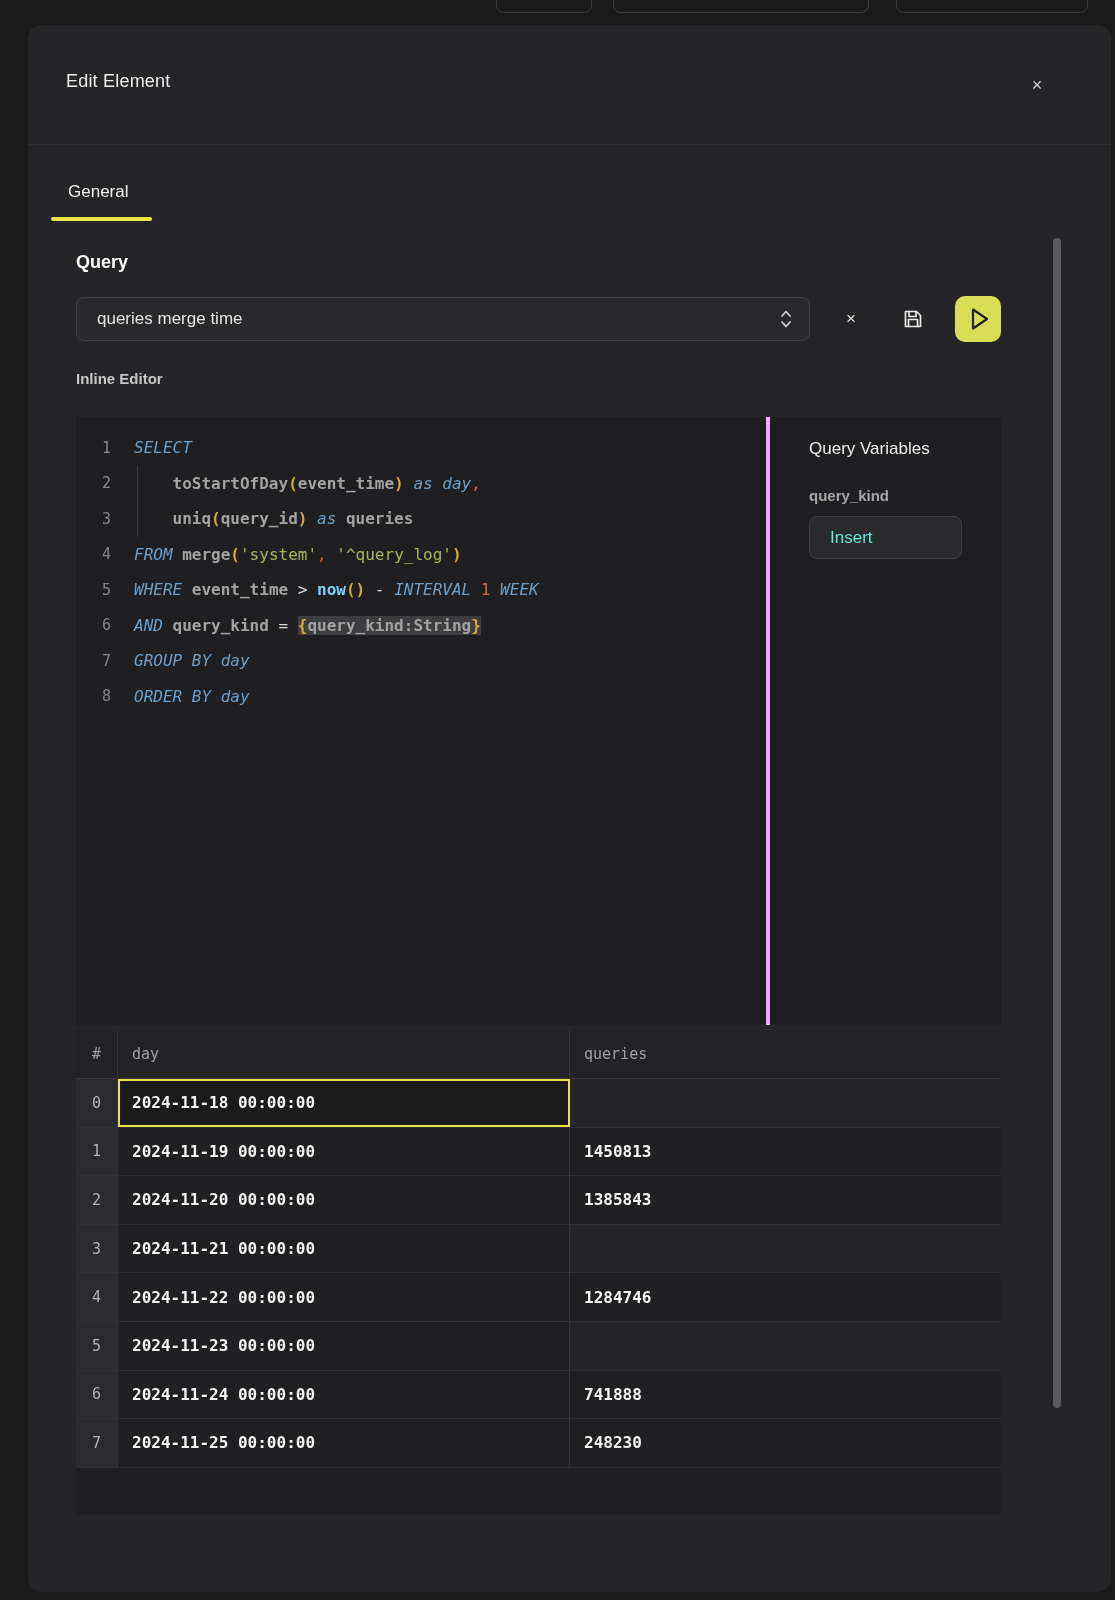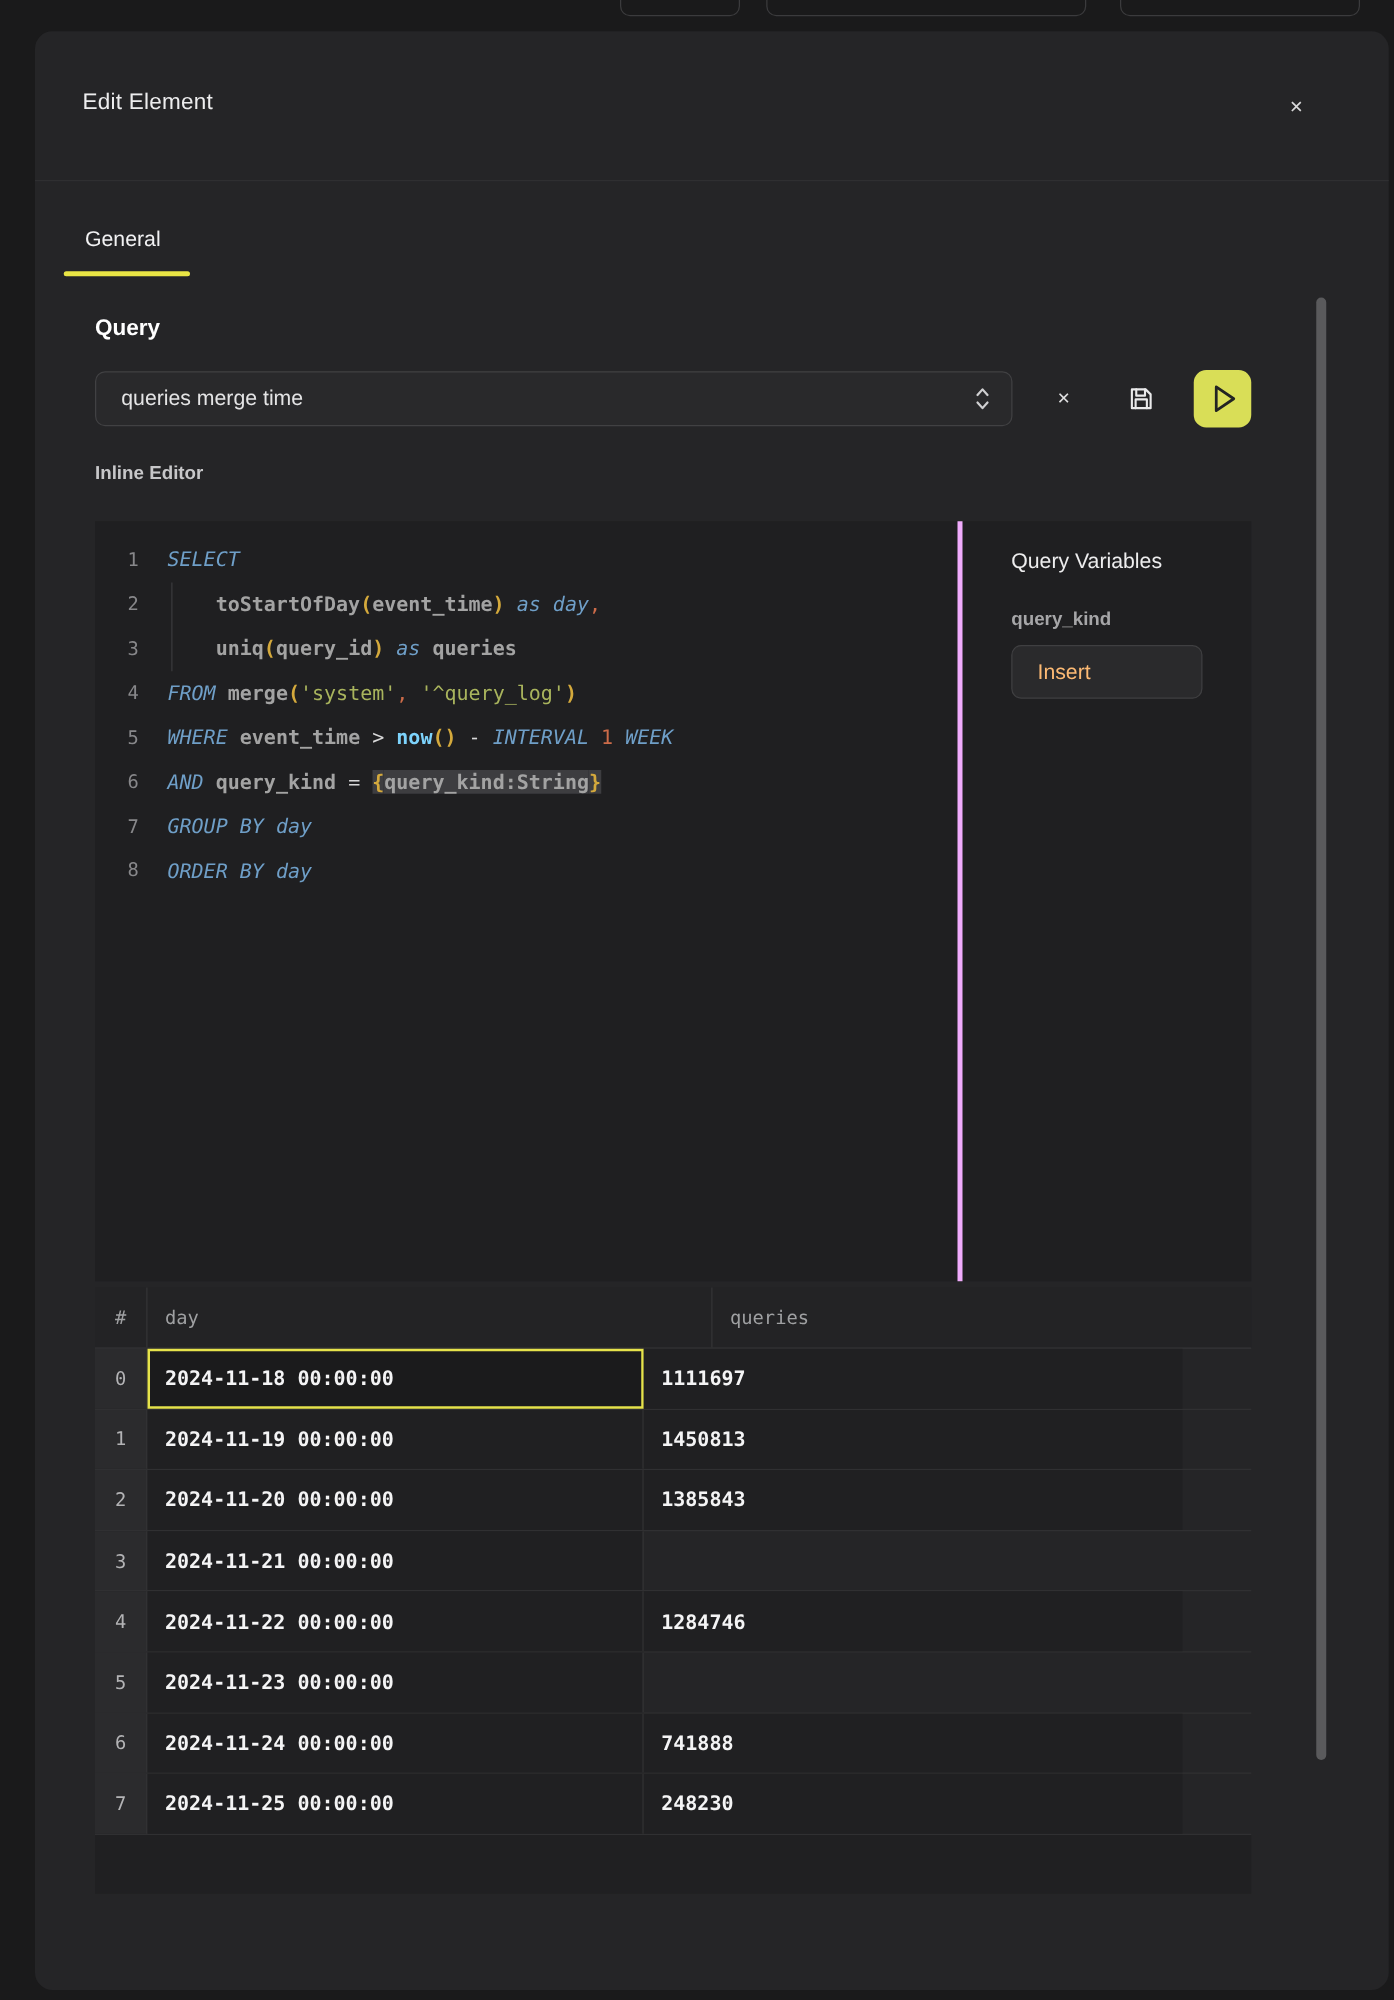--- a/index.html
+++ b/index.html
@@ -67,33 +67,33 @@
   .tk-fn  { color:#7dd3fc; font-weight:bold; }
   .tk-pl  { color:#d8d8d9; }
   .tk-hl  { background:#3d3d40; }
 
   .vars-panel { flex:1; border-left:4px solid #f0abfc; padding:22px 39px; }
   .vars-title { font-size:17px; color:#ededee; }
   .vars-name { margin-top:28px; font-size:15px; font-weight:bold; color:#a6a6a8; }
   .insert-btn {
     margin-top:12px; width:153px; height:43px; text-align:left; padding-left:20px;
     background:#2a2a2c; border:1px solid #3f3f41; border-radius:8px;
-    font-size:17px; color:#fdba74; font-family:"Liberation Sans",sans-serif; cursor:pointer;
+    font-size:17px; color:#5eead4; font-family:"Liberation Sans",sans-serif; cursor:pointer;
   }
 
   .results-table { position:absolute; left:48px; top:1005px; width:925px; }
   .tbl-header { display:flex; height:49px; background:#232325; border-bottom:1px solid #363638; }
   .th { display:flex; align-items:center; font-family:"DejaVu Sans Mono",monospace; font-size:15px; color:#9fa0a2; }
   .col-idx { width:42px; justify-content:center; border-right:1px solid #343436; flex:none; }
   .col-day { width:452px; padding-left:14px; border-right:1px solid #343436; flex:none; }
   .col-q   { width:431px; padding-left:14px; flex:none; }
   .tbl-row { display:flex; height:48.6px; border-bottom:1px solid #303032; }
   .td { display:flex; align-items:center; font-family:"DejaVu Sans Mono",monospace; }
   .td-idx { width:42px; justify-content:center; background:#2b2b2d; color:#b3b3b5; font-size:15px; border-right:1px solid #343436; flex:none; }
-  .td-day { width:397px; padding-left:14px; background:#202022; color:#f4f4f5; font-size:16px; font-weight:bold; border-right:1px solid #343436; flex:none; }
+  .td-day { width:452px; padding-left:14px; background:#202022; color:#f4f4f5; font-size:16px; font-weight:bold; border-right:1px solid #343436; flex:none; }
   .td-q   { width:431px; padding-left:14px; background:#202022; color:#f4f4f5; font-size:16px; font-weight:bold; flex:none; }
   .td-day.sel { border:2px solid #e6e34b; background:#1b1b1c; padding-left:12px; }
   .tbl-footer { height:47px; background:#202022; }
 
   .scroll-thumb { position:absolute; left:1025px; top:213px; width:8px; height:1170px; background:#5a5a5c; border-radius:4px; }
 </style>
 </head>
 <body>
 
 <div class="top-pill pill-1"></div>
@@ -185,21 +185,20 @@
   <div class="results-table">
     <div class="tbl-header">
       <div class="th col-idx">#</div>
       <div class="th col-day">day</div>
       <div class="th col-q">queries</div>
     </div>
     <div id="table-rows">
         <div class="tbl-row">
           <div class="td td-idx">0</div>
           <div class="td td-day sel">2024-11-18 00:00:00</div>
-          <div class="td td-q">1111697</div>
         </div>
         <div class="tbl-row">
           <div class="td td-idx">1</div>
           <div class="td td-day">2024-11-19 00:00:00</div>
           <div class="td td-q">1450813</div>
         </div>
         <div class="tbl-row">
           <div class="td td-idx">2</div>
           <div class="td td-day">2024-11-20 00:00:00</div>
           <div class="td td-q">1385843</div>

